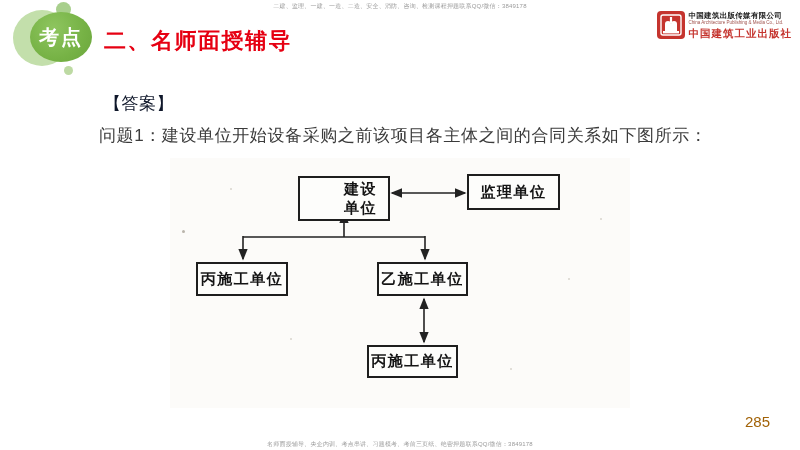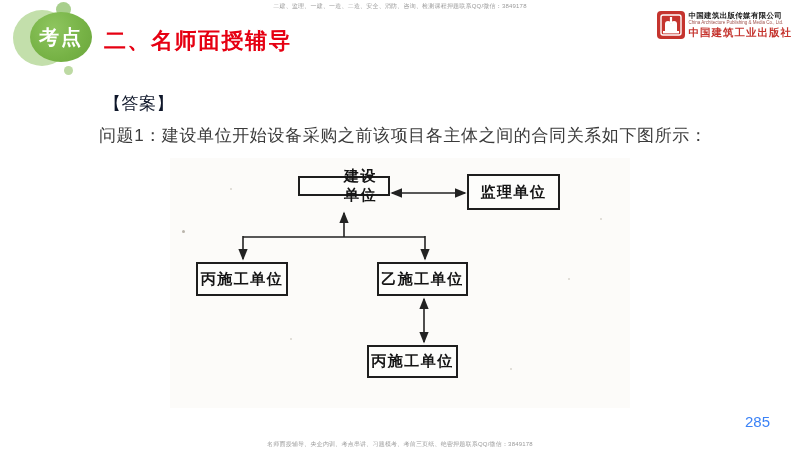--- a/index.html
+++ b/index.html
@@ -26,40 +26,40 @@
 
   .page-title{position:absolute;left:104px;top:26px;font-size:22px;font-weight:bold;
             color:#e60012;letter-spacing:1.5px;}
 
   
   .publisher{position:absolute;right:8px;top:11px;display:flex;gap:4px;align-items:flex-start;}
   .pub-text{display:flex;flex-direction:column;line-height:1.25;}
   .pub-cn{font-size:7.5px;font-weight:bold;color:#1c1c1c;letter-spacing:0.3px;}
   .pub-en{font-size:4.5px;color:#a0524d;transform-origin:left top;}
   .pub-imprint{font-size:10.5px;font-weight:bold;color:#c5342e;
-            font-family:Liberation Mono, monospace;letter-spacing:1px;margin-top:1px;}
+            font-family:Liberation Serif, serif;letter-spacing:1px;margin-top:1px;}
 
   .answer-label{position:absolute;left:104px;top:92px;font-size:17px;color:#0f172a;letter-spacing:0.5px;}
   .question-text{position:absolute;left:99px;top:124px;font-size:17px;color:#3b3b3b;letter-spacing:0.6px;}
 
   
   .diagram{position:absolute;left:170px;top:158px;width:460px;height:250px;background:#fcfbf9;}
   .diagram svg{position:absolute;left:0;top:0;}
   .dbox{position:absolute;border:2px solid #1e1e1e;background:#fdfdfb;box-sizing:border-box;
         display:flex;align-items:center;justify-content:center;
         font-family:"Liberation Serif","DejaVu Serif",serif;
         font-weight:bold;font-size:15px;color:#141414;letter-spacing:1.5px;}
-  .box-owner{left:128px;top:18px;width:92px;height:20px;padding-left:44px;}
+  .box-owner{left:128px;top:18px;width:92px;height:45px;padding-left:44px;}
   .box-supervisor{left:297px;top:16px;width:93px;height:36px;}
   .box-contractor-a{left:26px;top:104px;width:92px;height:34px;}
   .box-contractor-b{left:207px;top:104px;width:91px;height:34px;}
   .box-contractor-c{left:197px;top:187px;width:91px;height:33px;}
   .speck{position:absolute;width:2px;height:2px;border-radius:50%;background:#d9d5cd;}
 
-  .page-num{position:absolute;right:30px;bottom:20px;font-size:15px;color:#3b82f6;}
+  .page-num{position:absolute;right:30px;bottom:20px;font-size:15px;color:#a16207;}
 </style>
 </head>
 <body>
 
 <div class="slide">
 
   <div class="wm-top">二建、监理、一建、一造、二造、安全、消防、咨询、检测课程押题联系QQ/微信：3849178</div>
 
   <div class="badge-bg"></div>
   <div class="badge-dot-top"></div>

